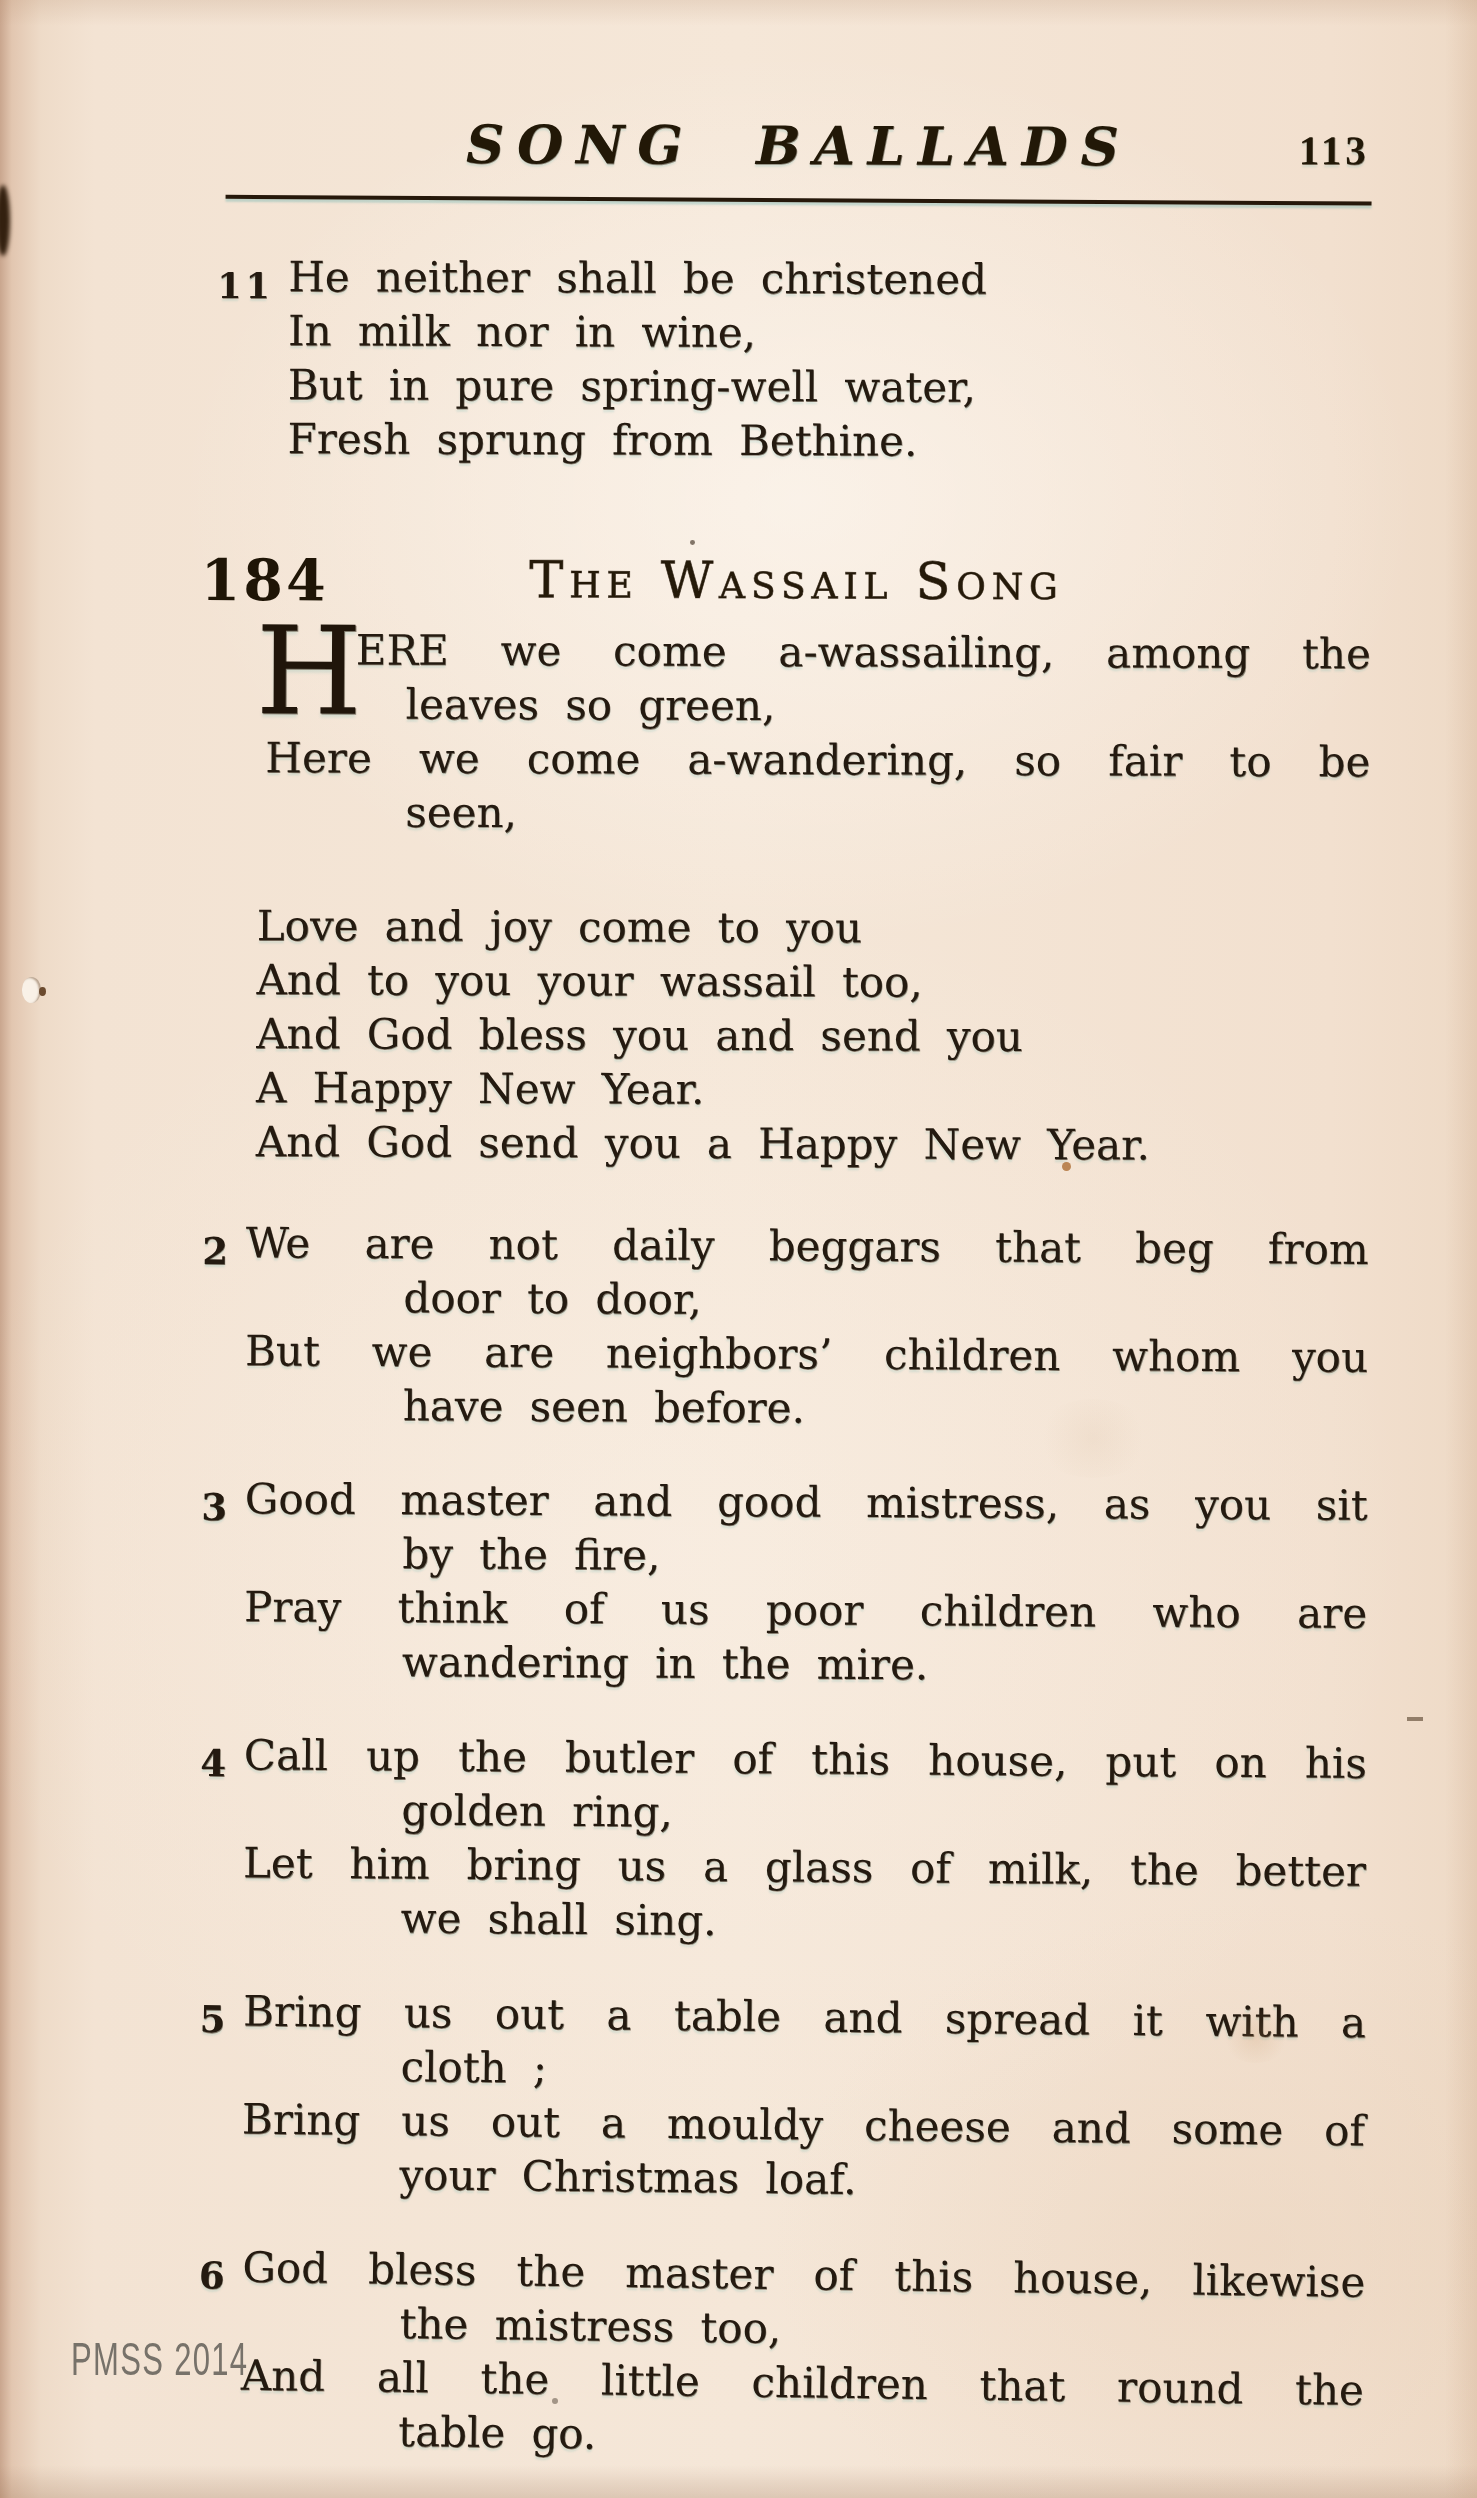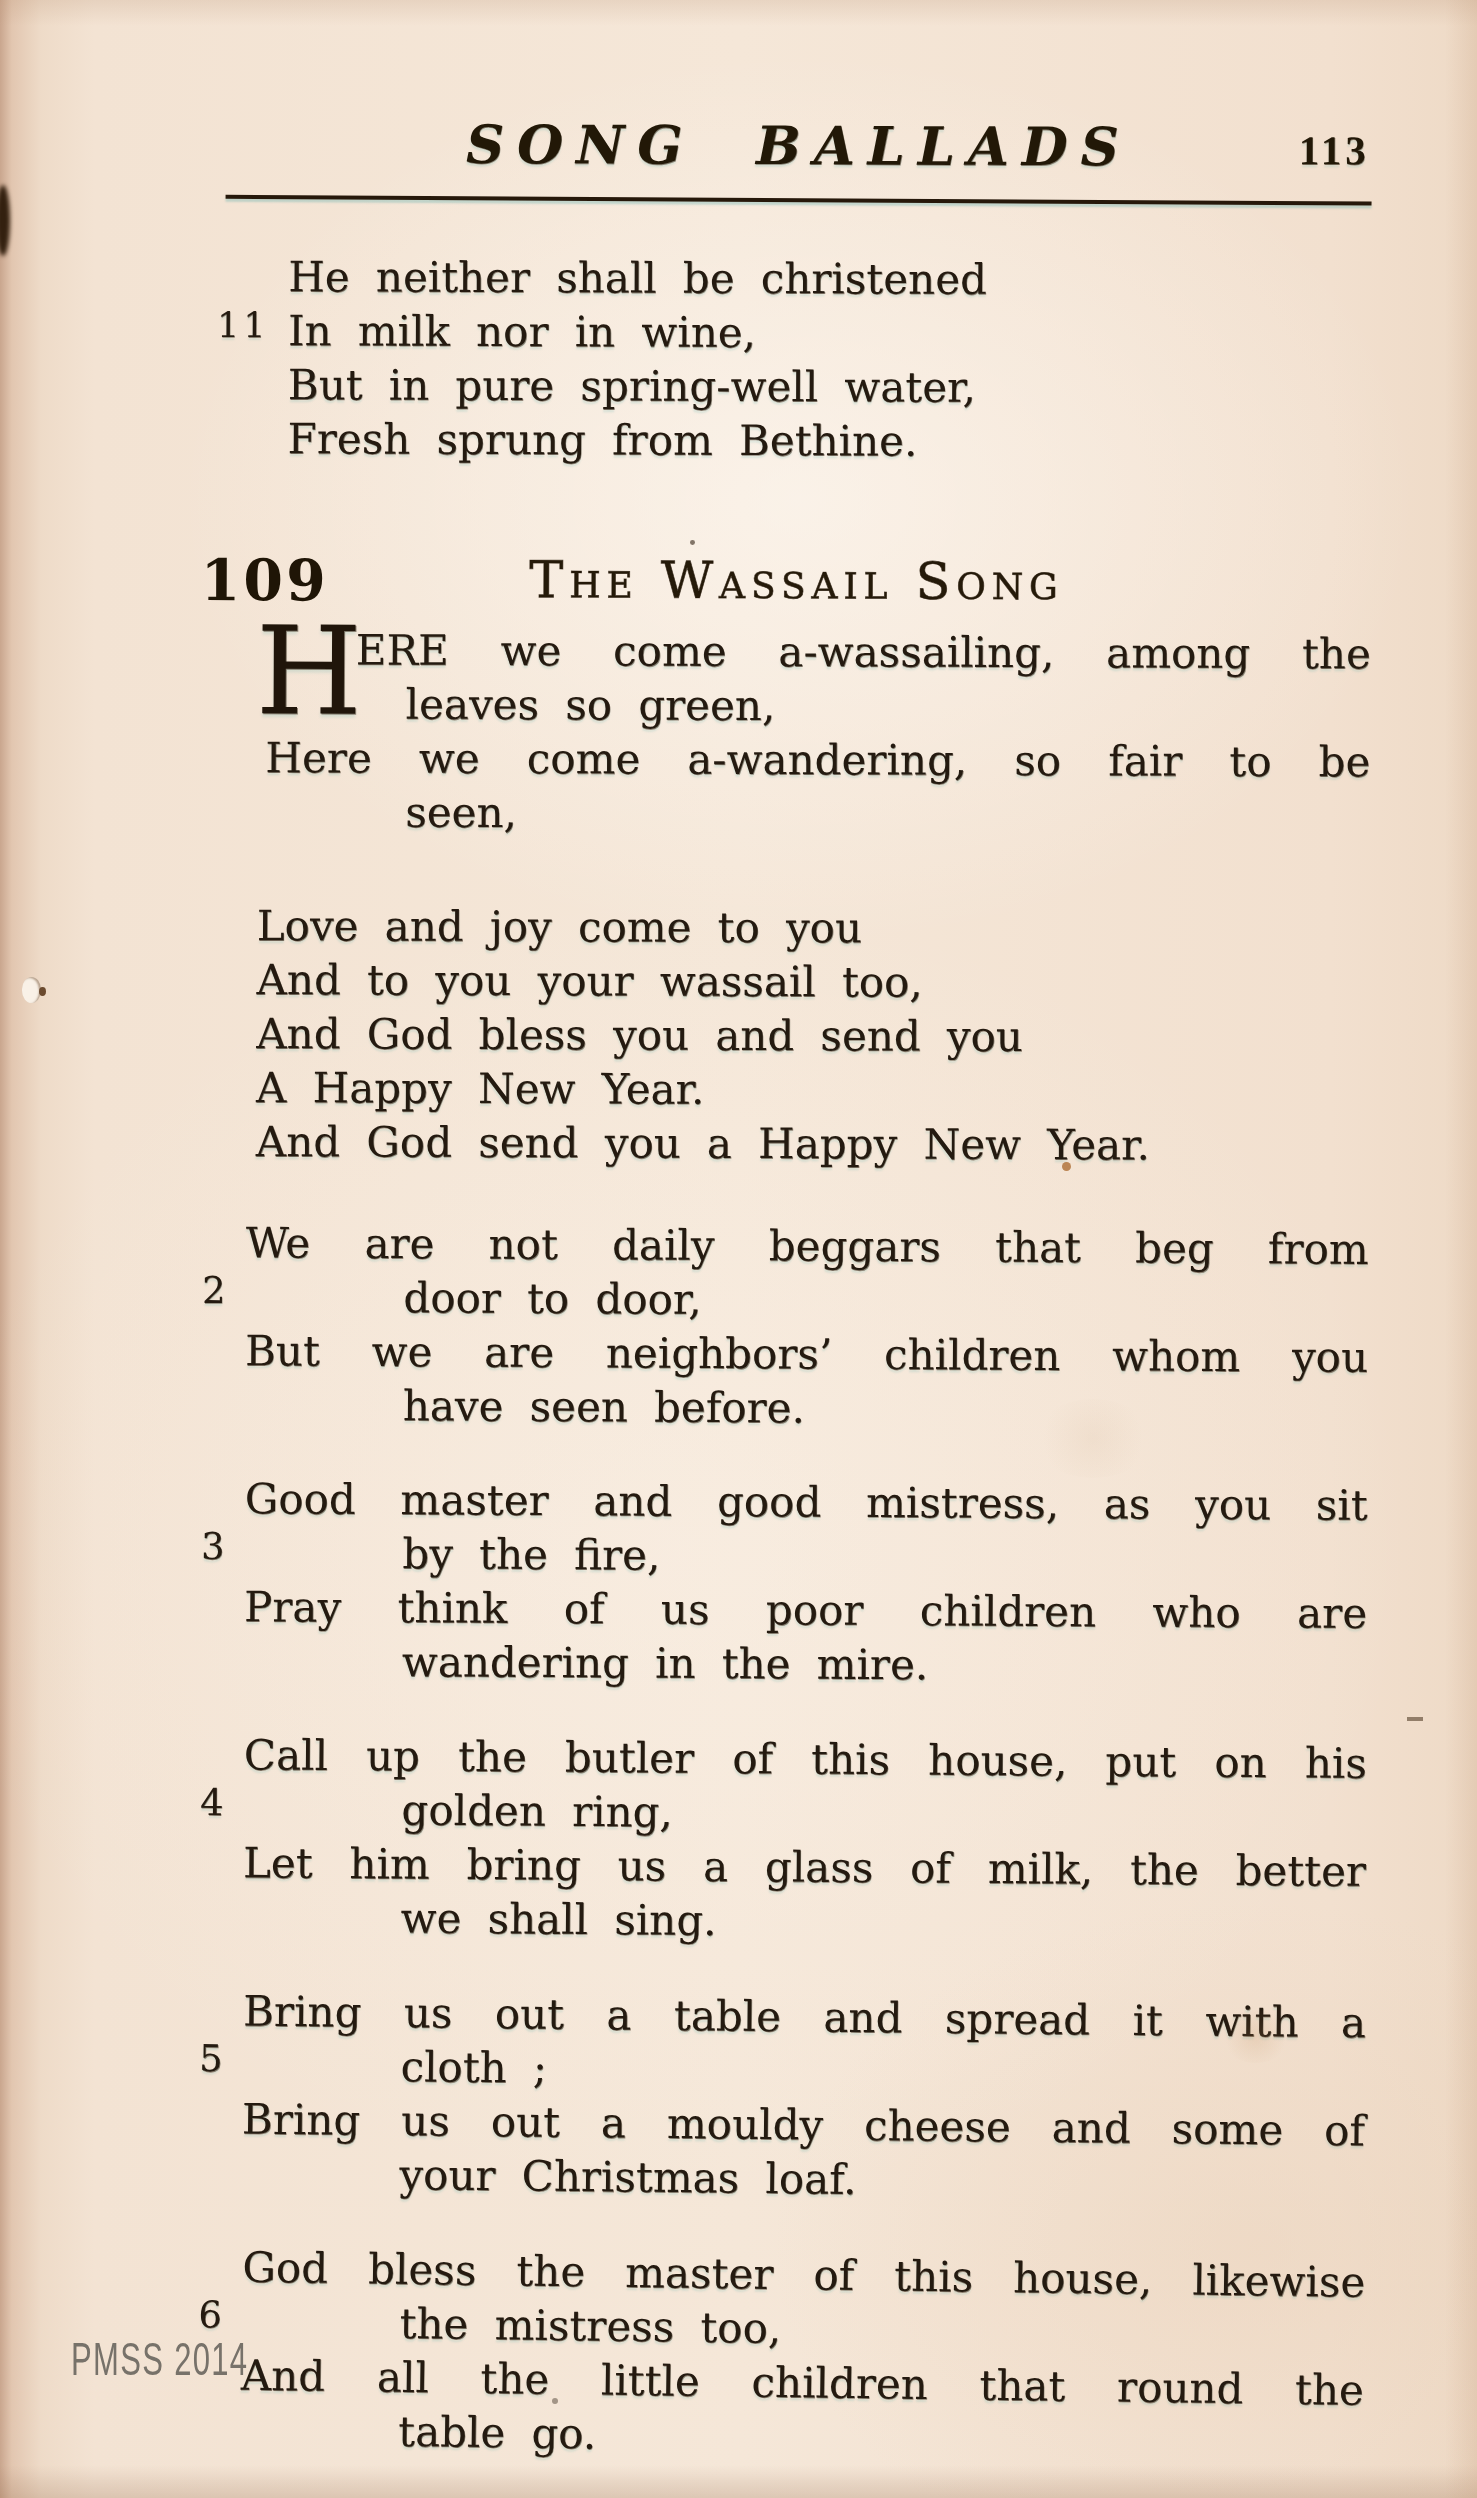--- a/index.html
+++ b/index.html
@@ -37,21 +37,21 @@
   .sec{position:absolute;left:175px;width:1194px;}
   .vline{font-size:42px;line-height:54px;word-spacing:12.8px;}
   .j{text-align:justify;text-align-last:justify;word-spacing:normal;}
   .pl-v11{padding-left:110px;}
   .pl-main{padding-left:71px;}
   .pl-hang{padding-left:229px;}
   .pl-ere{padding-left:179px;}
   .pl-here{padding-left:89px;}
   .pl-chorus{padding-left:81px;}
 
-  .vnum{position:absolute;left:27.6px;top:12.8px;font-size:37px;font-weight:normal;letter-spacing:2px;margin-top:40px;}
+  .vnum{position:absolute;left:27.6px;top:12.8px;font-size:37px;font-weight:bold;letter-spacing:2px;}
   .vnum-11{left:39px;top:14.8px;font-size:35px;letter-spacing:3.9px;}
 
   .sec-heading{height:69px;}
   .song-number{position:absolute;left:23.6px;top:2px;font-size:57px;line-height:63px;font-weight:bold;letter-spacing:3px;color:#1f1506;}
   .song-title{display:block;padding-left:45px;text-align:center;font-variant:small-caps;
     font-size:51px;line-height:65px;letter-spacing:5.9px;-webkit-text-stroke:0.8px rgba(35,23,8,0.7);color:#251a09;}
 
   .dropcap{position:absolute;left:79px;top:3px;font-size:122px;line-height:91px;color:#20150a;
     text-shadow:1px 1px 0 rgba(46,30,14,0.5), 0 3.9px 3px rgba(80,170,168,0.18);}
 
@@ -99,21 +99,21 @@
 
     <section class="sec" style="top:252px;">
       <span class="vnum vnum-11 ink">11</span>
       <div class="vline pl-v11 ink">He neither shall be christened</div>
       <div class="vline pl-v11 ink">In milk nor in wine,</div>
       <div class="vline pl-v11 ink">But in pure spring-well water,</div>
       <div class="vline pl-v11 ink">Fresh sprung from Bethine.</div>
     </section>
 
     <section class="sec sec-heading" style="top:548px;">
-      <span class="song-number">109</span>
+      <span class="song-number">184</span>
       <span class="song-title">The Wassail Song</span>
     </section>
 
     <section class="sec" style="top:625px;">
       <span class="dropcap">H</span>
       <div class="vline j pl-ere ink">ERE we come a-wassailing, among the</div>
       <div class="vline pl-hang ink">leaves so green,</div>
       <div class="vline j pl-here ink">Here we come a-wandering, so fair to be</div>
       <div class="vline pl-hang ink">seen,</div>
     </section>

